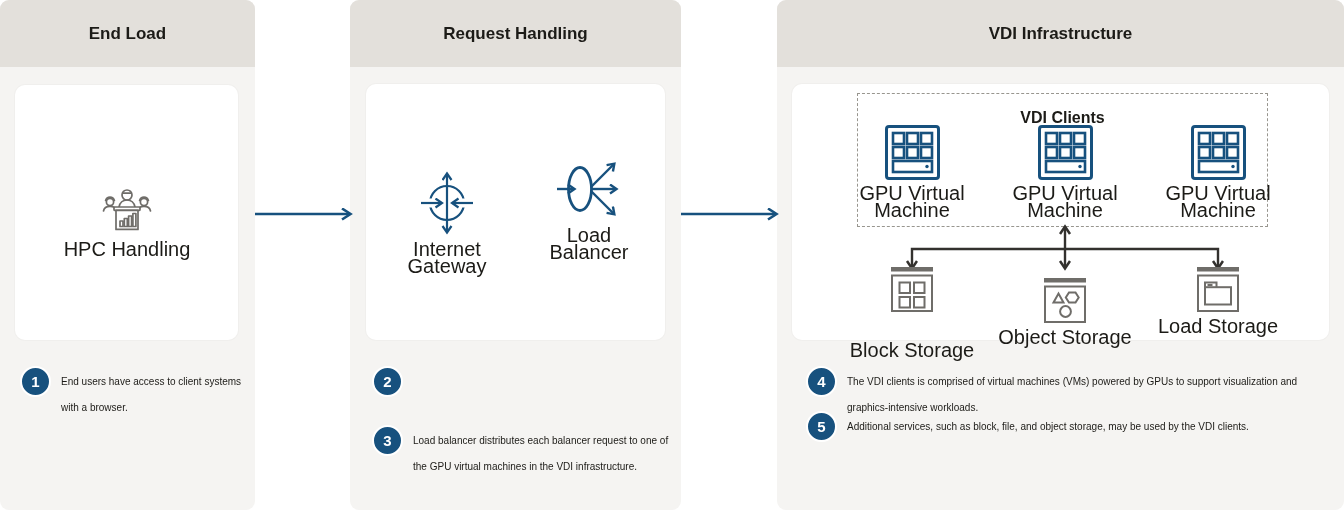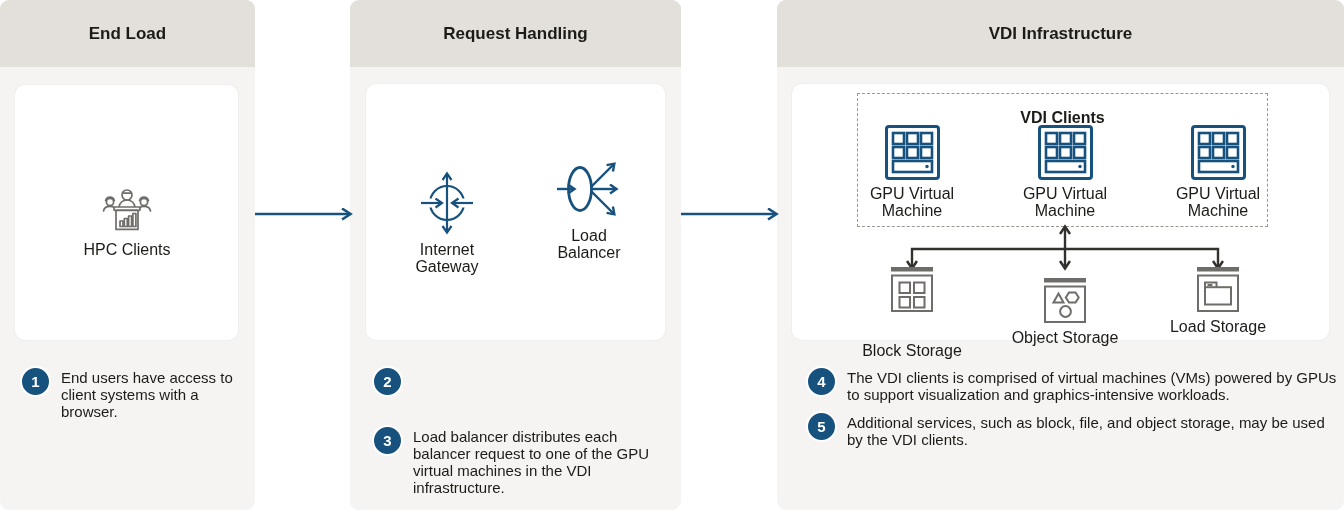--- a/index.html
+++ b/index.html
@@ -14,28 +14,28 @@
   html,body{margin:0;padding:0;background:#ffffff;}
   .canvas{
     position:relative;width:1344px;height:514px;background:#ffffff;
     font-family:"Liberation Sans", sans-serif;color:var(--text);overflow:hidden;
   }
   .panel{position:absolute;top:0;height:510px;background:var(--panel-bg);border-radius:9px;overflow:hidden;}
   .panel-header{height:67px;background:var(--header-bg);display:flex;align-items:center;justify-content:center;}
   .panel-title{font-size:17px;font-weight:bold;}
   .card{position:absolute;background:var(--card-bg);border-radius:10px;box-shadow:0 0 0 1px rgba(0,0,0,0.02);}
   .icon-block{position:absolute;display:flex;flex-direction:column;align-items:center;}
-  .icon-label{font-size:16px;line-height:17px;text-align:center;margin-top:5px;}
+  .icon-label{font-size:20px;line-height:17px;text-align:center;margin-top:5px;}
   .dashed-box{position:absolute;left:857px;top:93px;width:411px;height:134px;border:1px dashed #98968f;box-sizing:border-box;}
   .dashed-title{text-align:center;font-weight:bold;font-size:16px;margin-top:15px;}
   .note{position:absolute;display:flex;align-items:flex-start;gap:10px;}
   .badge{flex:0 0 auto;width:27px;height:27px;border-radius:50%;background:var(--accent-blue);
     border:2px solid #ffffff;box-sizing:content-box;color:#fff;font-weight:bold;font-size:15px;
     display:flex;align-items:center;justify-content:center;}
-  .note-text{font-size:15px;line-height:17px;padding-top:3px;}
+  .note-text{font-size:10px;line-height:26px;padding-top:3px;}
   svg{display:block;}
   .abs{position:absolute;}
 </style>
 </head>
 <body>
 
 <div class="canvas">
 
   <section class="panel" style="left:0;width:255px;">
     <header class="panel-header">
@@ -85,21 +85,21 @@
       <circle cx="28" cy="9" r="5"></circle>
       <path d="M23.9 7.2 H32.1"></path>
       <path d="M20 21 q1.5 -7 8 -7 q6.5 0 8 7"></path>
       <rect x="15" y="21" width="26" height="3.4" rx="1" fill="#ffffff"></rect>
       <rect x="17" y="24.4" width="22" height="19" fill="#ffffff"></rect>
       <rect x="21" y="35" width="3" height="5.5"></rect>
       <rect x="25.3" y="32.5" width="3" height="8"></rect>
       <rect x="29.6" y="30" width="3" height="10.5"></rect>
       <rect x="33.9" y="27.5" width="3" height="13"></rect>
     </svg>
-    <div class="icon-label">HPC Clients</div>
+    <div class="icon-label">HPC Handling</div>
   </div>
 
   <div class="icon-block" style="left:387px;top:170px;width:120px;justify-content:space-between;">
     <svg width="64" height="66" viewBox="0 0 64 66" fill="none" stroke="var(--accent-blue)" stroke-width="2.2">
       <defs>
         <marker id="chevIG" markerWidth="12" markerHeight="12" refX="7.5" refY="5.5" orient="auto-start-reverse" markerUnits="userSpaceOnUse">
           <path d="M1.5 1 L8 5.5 L1.5 10" fill="none" stroke="var(--accent-blue)" stroke-width="2.2"></path>
         </marker>
       </defs>
       <circle cx="32" cy="33" r="17"></circle>

